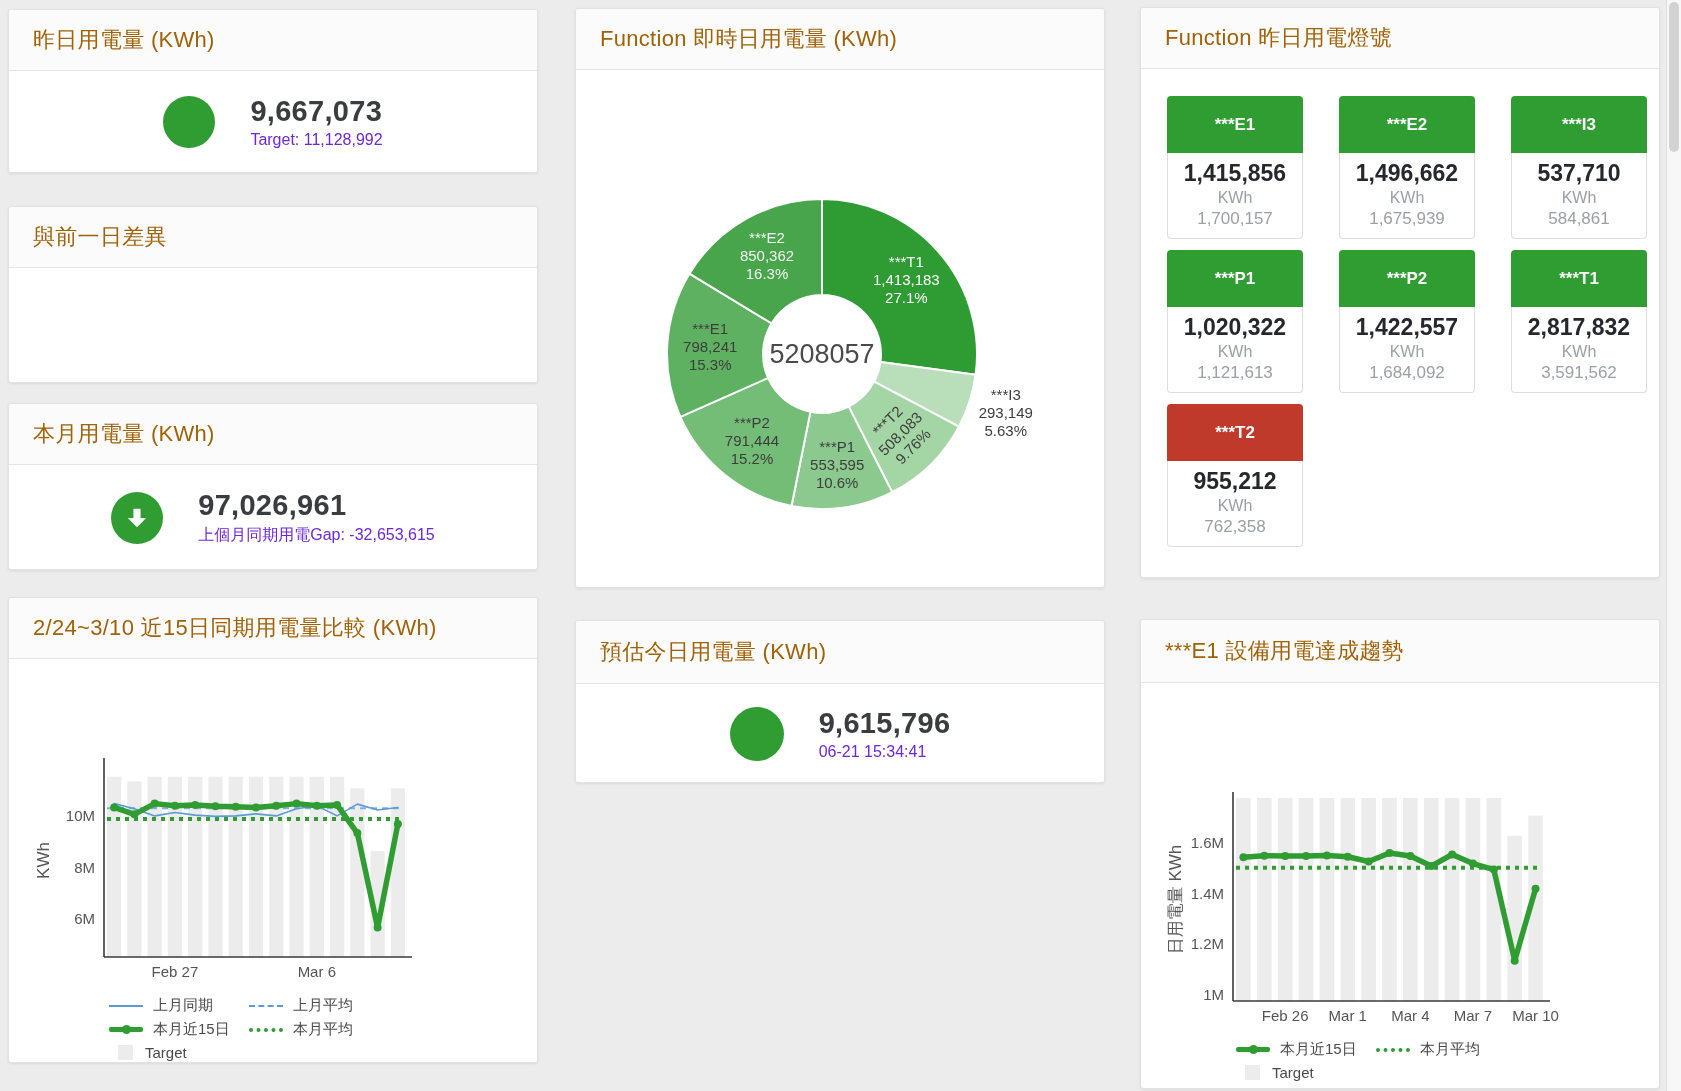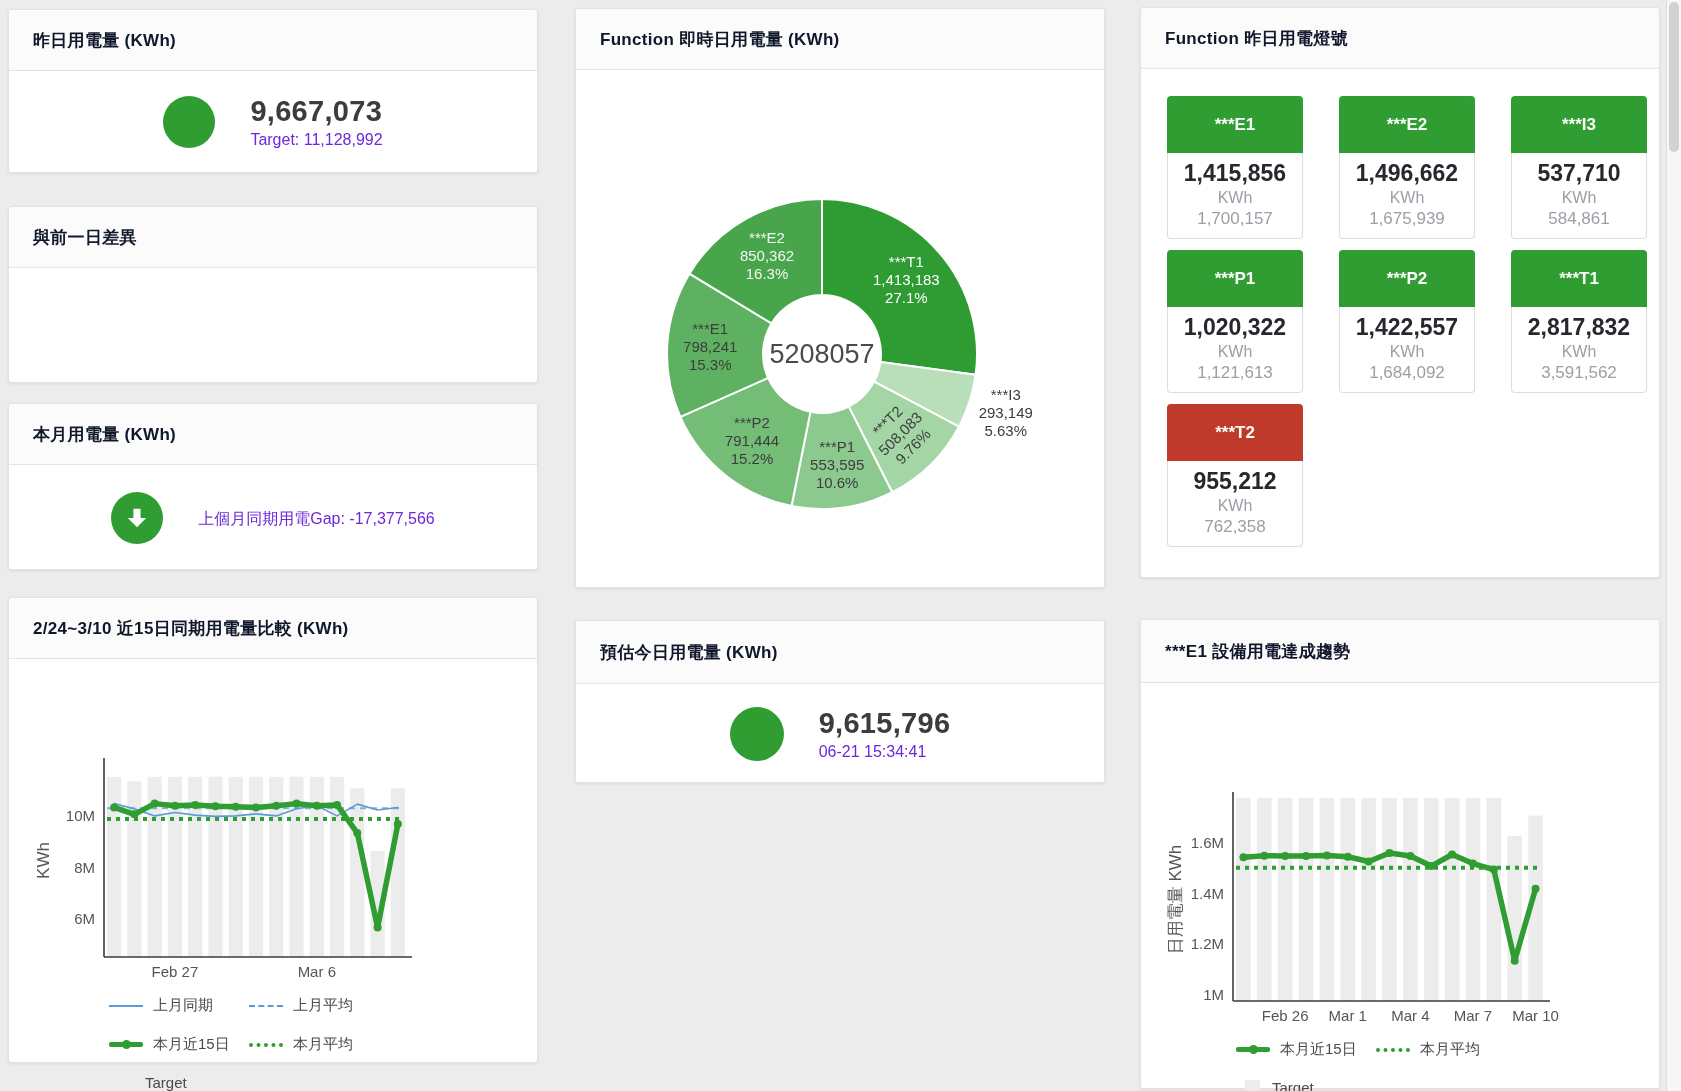--- a/index.html
+++ b/index.html
@@ -2,40 +2,40 @@
 <html><head>
 <meta charset="utf-8">
 <style>
   html,body{margin:0;padding:0}
   body{width:1681px;height:1091px;position:relative;background:#ececec;overflow:hidden;
        font-family:"Liberation Sans","DejaVu Sans",sans-serif;}
   .card{position:absolute;background:#fff;border:1px solid #e2e2e2;border-radius:3px;
         box-shadow:0 1px 3px rgba(0,0,0,.08);box-sizing:border-box}
   .card-h{height:60px;border-bottom:1px solid #e4e4e4;background:#fbfbfb;display:flex;
           align-items:center;padding:0 24px;border-radius:3px 3px 0 0}
-  .card-title{font-size:17px;font-weight:bold;color:#0f172a;letter-spacing:.3px;white-space:nowrap}
+  .card-title{font-size:22px;font-weight:normal;color:#a16207;letter-spacing:.3px;white-space:nowrap}
   .stat{display:flex;align-items:center;justify-content:center;gap:35px;height:calc(100% - 60px)}
   .dot{width:52px;height:52px;border-radius:50%;flex:0 0 auto;display:flex;align-items:center;justify-content:center}
   .dot.green{background:#2f9d32}
   .dot.red{background:#c03a2b}
   .arrow-svg{width:26px;height:26px;fill:#fff}
   .v{font-size:29px;font-weight:bold;color:#3a3c40;letter-spacing:.3px}
   .s{font-size:16px;color:#6d28d9;margin-top:3px}
   .tiles{display:grid;grid-template-columns:repeat(3,136px);column-gap:36px;row-gap:11px;padding:27px 0 0 26px}
   .tile-head{height:57px;line-height:57px;text-align:center;color:#fff;font-weight:bold;font-size:17px;
              border-radius:4px 4px 0 0}
   .tile-body{border:1px solid #ddd;border-top:none;border-radius:0 0 4px 4px;text-align:center;
              padding:7px 0 9px;background:#fff}
   .tile-value{font-size:23px;font-weight:bold;color:#26282d}
   .tile-unit{font-size:16px;color:#9aa0a6;margin-top:2px}
   .tile-target{font-size:17px;color:#9aa0a6;margin-top:2px}
   svg text{font-family:"Liberation Sans","DejaVu Sans",sans-serif}
   .tick{font-size:15px;fill:#555}
   .axis-label{font-size:17px;fill:#555}
-  .legend{display:grid;grid-template-columns:140px auto;row-gap:20px;font-size:15px;color:#4a4a4a;align-items:center}
+  .legend{display:grid;grid-template-columns:140px auto;row-gap:5px;font-size:15px;color:#4a4a4a;align-items:center}
   .lgi{display:flex;align-items:center;cursor:pointer;white-space:nowrap}
   .lg-ic{width:34px;height:0;margin-right:10px;box-sizing:border-box;flex:0 0 auto}
   .lg-blue-line{border-top:2px solid #5b9bd5}
   .lg-blue-dashed{border-top:2px dashed #5b9bd5}
   .lg-green-line{height:5px;background:#2f9d32;border-radius:2px;position:relative}
   .lg-green-line::after{content:'';position:absolute;left:13px;top:-2px;width:9px;height:9px;border-radius:50%;background:#2f9d32}
   .lg-green-dotted{border-top:4px dotted #2f9d32}
   .lg-target-box{width:15px;height:15px;background:#ececec;margin-right:12px;margin-left:9px}
 </style>
 </head>
@@ -64,21 +64,22 @@
   <header class="card-h">
     <span class="card-title">本月用電量 (KWh)</span>
   </header>
   <div class="stat">
     <span class="dot green">
       <svg class="arrow-svg" viewBox="0 0 24 24" style="transform:rotate(180deg)">
           <path d="M12 3.5 L20.5 12 L15.3 12 L15.3 20.5 L8.7 20.5 L8.7 12 L3.5 12 Z"></path>
         </svg>
     </span>
     <div>
-      <div class="s">上個月同期用電Gap: -17,377,566</div>
+      <div class="v">97,026,961</div>
+      <div class="s">上個月同期用電Gap: -32,653,615</div>
     </div>
   </div>
 </section>
 
 <section class="card" style="left:8px;top:597px;width:530px;height:466px">
   <header class="card-h">
     <span class="card-title">2/24~3/10 近15日同期用電量比較 (KWh)</span>
   </header>
   <svg id="compare-svg" width="528" height="330">
       <rect x="98.03999999999999" y="117.78145695364239" width="14.186666666666666" height="180.2185430463576" fill="#ececec"></rect>

